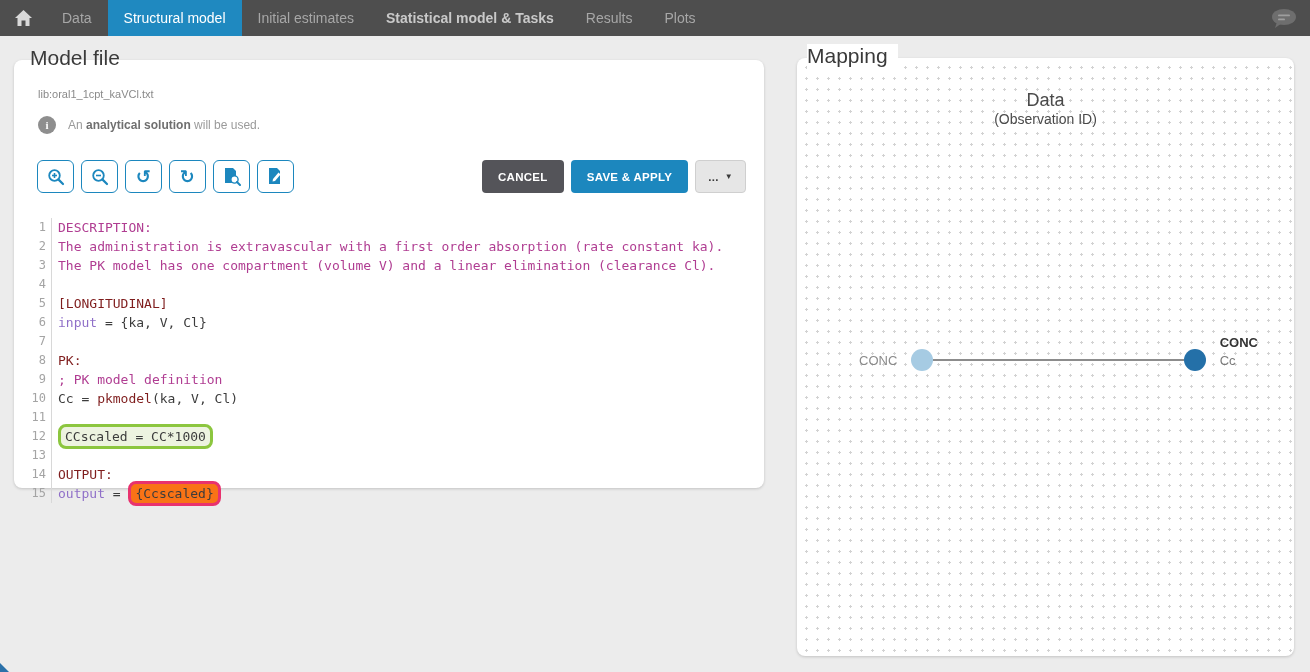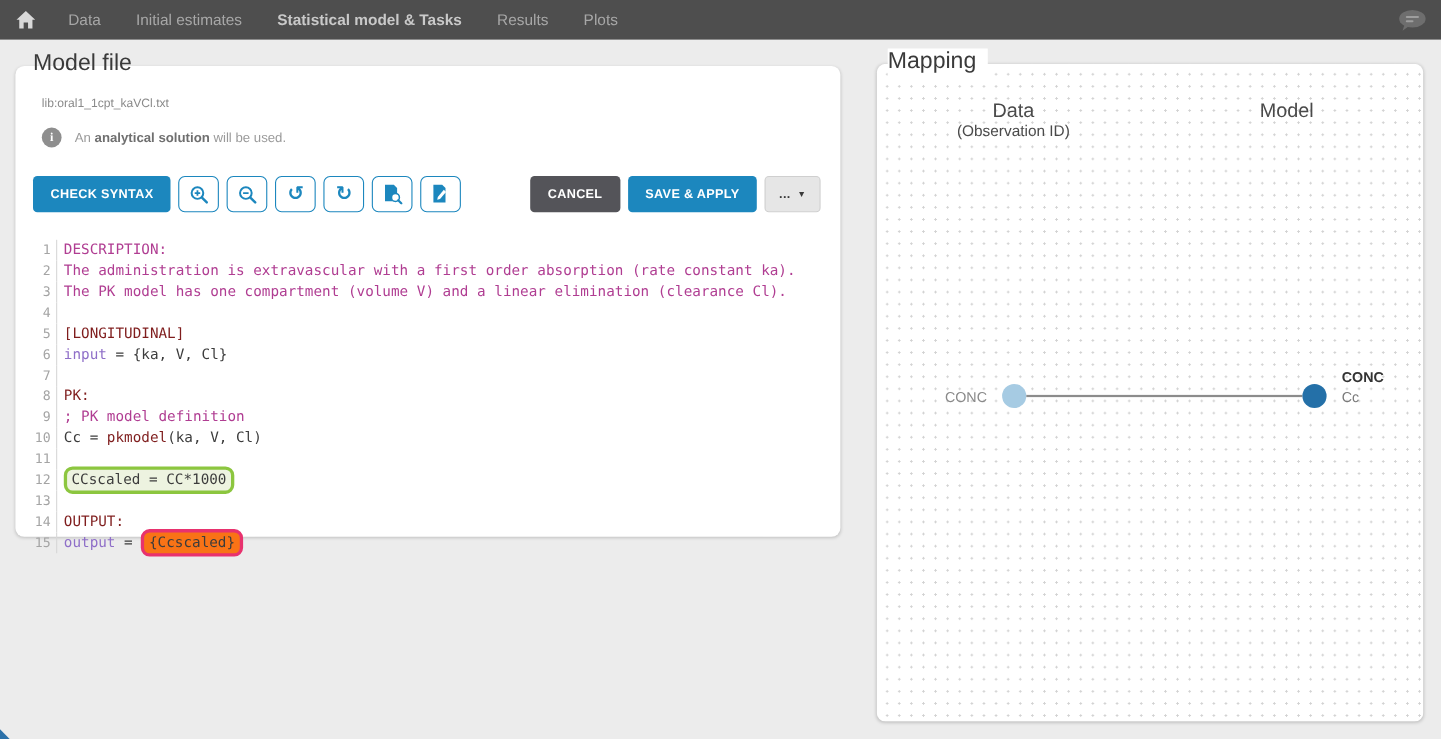--- a/index.html
+++ b/index.html
@@ -96,20 +96,21 @@
 
 <div class="topbar">
   <div class="home-btn">
     <span>
       <svg width="19" height="18" viewBox="0 0 19 18">
         <path d="M9.5 1 L18 9 L15.5 9 L15.5 17 L11.5 17 L11.5 11.5 L7.5 11.5 L7.5 17 L3.5 17 L3.5 9 L1 9 Z" fill="#d9d9d9"></path>
       </svg>
     </span>
   </div>
   <div class="tab">Data</div>
+  <div class="tab tab-active">Structural model</div>
   <div class="tab">Initial estimates</div>
   <div class="tab tab-bold">Statistical model &amp; Tasks</div>
   <div class="tab">Results</div>
   <div class="tab">Plots</div>
   <div class="chat-btn">
     <span>
       <svg width="28" height="21" viewBox="0 0 28 21">
         <ellipse cx="14" cy="9" rx="12" ry="8" fill="#6e6e6e"></ellipse>
         <path d="M7 14 L5 20 L12 15 Z" fill="#6e6e6e"></path>
         <rect x="8" y="6.5" width="12" height="1.8" rx="0.9" fill="#9e9e9e"></rect>
@@ -123,21 +124,20 @@
 
 <div class="card card-left">
   <div class="lib-label">lib:oral1_1cpt_kaVCl.txt</div>
 
   <div class="info-row">
     <span class="info-circle">i</span>
     <span class="info-text"><span>An </span><b>analytical solution</b><span> will be used.</span></span>
   </div>
 
   <div class="toolbar">
-    <button class="btn btn-primary">CHECK SYNTAX</button>
 
     <button class="btn btn-icon">
       <span>
         <svg width="18" height="18" viewBox="0 0 18 18">
           <circle cx="7.5" cy="7.5" r="5.3" fill="none" stroke="#1c87be" stroke-width="1.8"></circle>
           <line x1="11.6" y1="11.6" x2="16" y2="16" stroke="#1c87be" stroke-width="2.2" stroke-linecap="round"></line>
           <line x1="5" y1="7.5" x2="10" y2="7.5" stroke="#1c87be" stroke-width="1.6"></line>
           <line x1="7.5" y1="5" x2="7.5" y2="10" stroke="#1c87be" stroke-width="1.6"></line>
         </svg>
       </span>
@@ -203,23 +203,20 @@
       <div class="code-line"><span class="ln">15</span><span class="lc"><span class="tok-purple">output</span><span class="tok-plain"> = </span><span class="tok-plain hl hl-pink">{Ccscaled}</span></span></div>
     </div>
 </div>
 
 <div class="card card-right">
   <div class="map-headers">
     <div class="map-col">
       <div class="map-h1">Data</div>
       <div class="map-h2">(Observation ID)</div>
     </div>
-    <div class="map-col">
-      <div class="map-h1">Model</div>
-    </div>
   </div>
 
   <div class="map-row">
     <span class="map-src-label">CONC</span>
     <span class="node node-light"></span>
     <span class="connector"></span>
     <span class="node node-dark"></span>
     <span class="map-dst">
       <span class="map-dst-name">CONC</span>
       <span class="map-dst-var">Cc</span>

